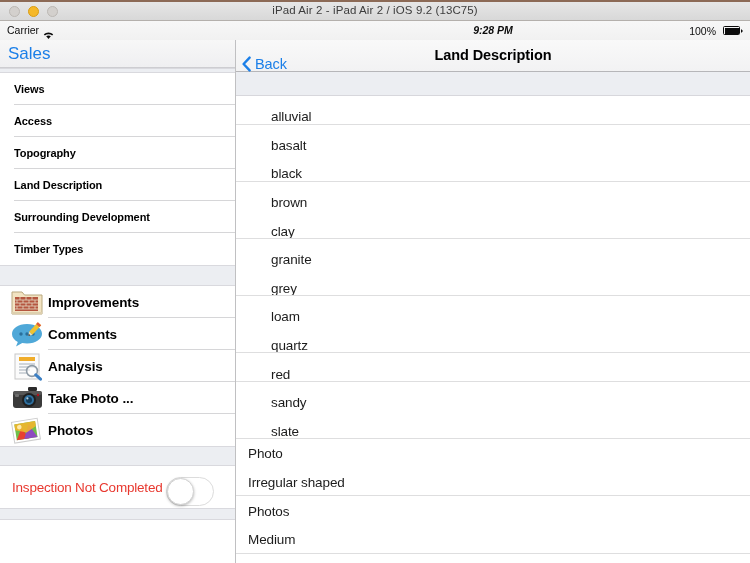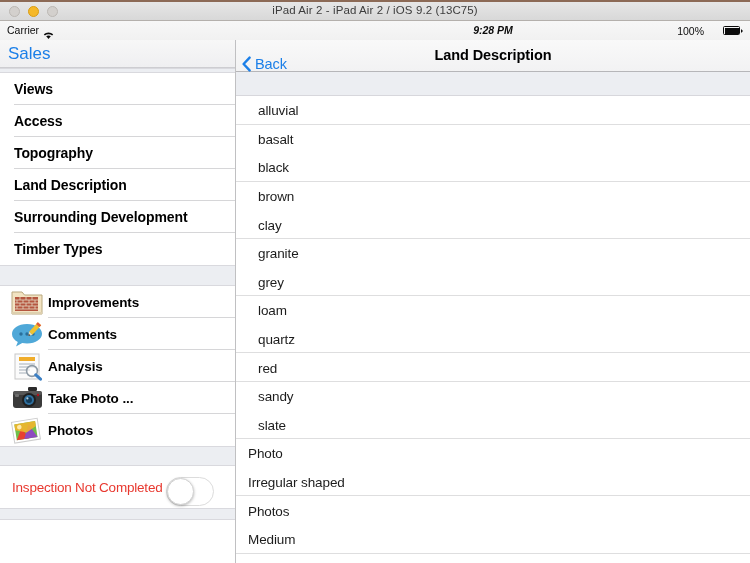--- a/index.html
+++ b/index.html
@@ -42,21 +42,21 @@
     position:absolute;left:7px;top:0;height:19px;line-height:19px;
     font-size:10.5px;color:#0b0b0b;display:flex;align-items:center;gap:4px;
   }
   .wifi-ico{display:inline-block;width:11px;height:9px;position:relative;top:1px;}
   .sb-center{
     position:absolute;left:236px;top:0;width:514px;height:19px;line-height:19px;
     text-align:center;font-size:10.5px;font-weight:bold;color:#0b0b0b;font-style:italic;
   }
   .sb-right{
     position:absolute;right:7px;top:0;height:19px;
-    display:flex;align-items:center;gap:19px;
+    display:flex;align-items:center;gap:7px;
     font-size:10.5px;color:#0b0b0b;
   }
   .batt{position:relative;width:20px;height:9px;display:inline-block;}
   .batt-body{
     position:absolute;left:0;top:0;width:17px;height:9px;
     border:1px solid #0b0b0b;border-radius:1.5px;box-sizing:border-box;
   }
   .batt-fill{position:absolute;left:1.5px;top:1.5px;width:14px;height:6px;background:#0b0b0b;}
   .batt-cap{
     position:absolute;left:17.5px;top:2.5px;width:0;height:0;
@@ -85,21 +85,21 @@
   }
   .sb-list{position:absolute;left:0;top:28px;width:235px;}
   .sb-row{
     position:relative;height:32px;background:#fff;box-sizing:border-box;
     display:flex;align-items:center;
   }
   .sb-row .sep{
     position:absolute;left:14px;right:0;bottom:0;height:1px;background:#d6d6d8;
   }
   .sb-row .lbl{
-    font-size:14px;font-weight:bold;color:#000;padding-left:14px;letter-spacing:-.1px;
+    font-size:11px;font-weight:bold;color:#000;padding-left:14px;letter-spacing:-.1px;
   }
   
   .sb-mrow{
     position:relative;height:32px;background:#fff;box-sizing:border-box;
     display:flex;align-items:center;
   }
   .sb-mrow .sep{position:absolute;left:48px;right:0;bottom:0;height:1px;background:#d6d6d8;}
   .sb-mrow .ico{width:36px;height:30px;margin-left:9px;flex:0 0 auto;position:relative;}
   .sb-mrow .lbl{font-size:13.5px;font-weight:bold;color:#000;margin-left:3px;letter-spacing:-.1px;}
   .sb-toggle-row{
@@ -141,21 +141,21 @@
   .sect-hdr{
     position:absolute;left:0;top:32px;width:514px;height:24px;
     background:#eceef2;border-bottom:1px solid #d7d7dc;box-sizing:border-box;
   }
   .opt-list{position:absolute;left:0;top:56px;width:514px;}
   .opt-row{position:relative;height:28.6px;background:#fff;}
   .opt-row .otxt{
     position:absolute;top:50%;transform:translateY(-50%);
     font-size:13.5px;color:#1c1c1c;letter-spacing:-.1px;white-space:nowrap;
   }
-  .opt-row.ind .otxt{left:22px;}
+  .opt-row.ind .otxt{left:35px;margin-top:6px;}
   .opt-row.flush .otxt{left:12px;}
   .opt-row .sep{position:absolute;left:0;right:0;bottom:0;height:1px;background:#dededf;}
 </style>
 </head>
 <body>
 
 <div id="screen">
 
   <div class="win-frame">
     <div class="traffic">

